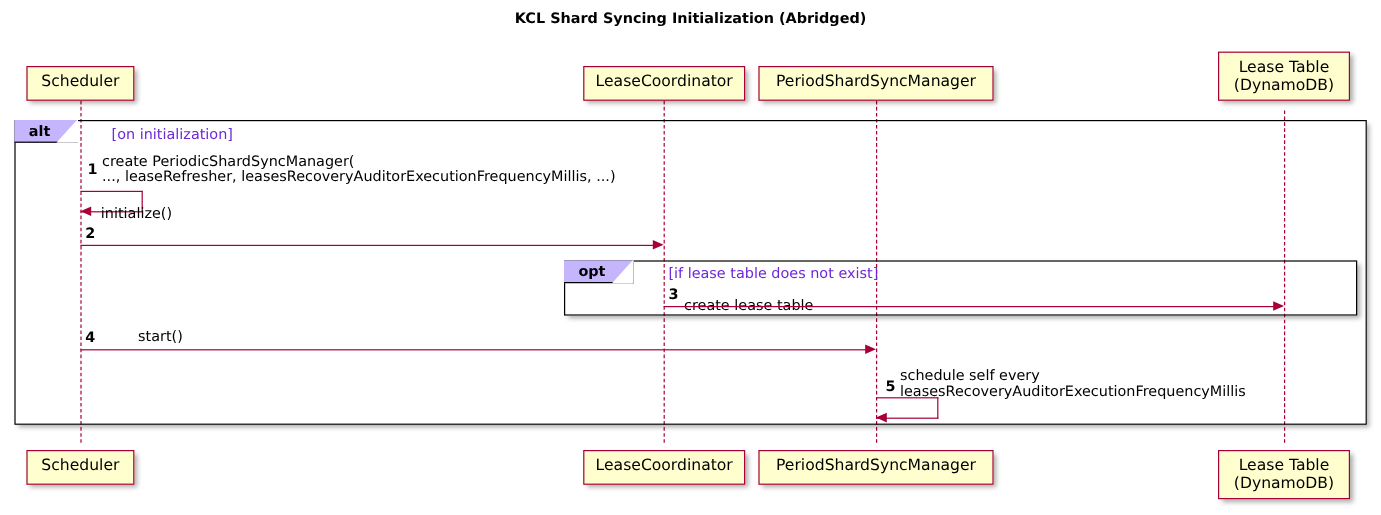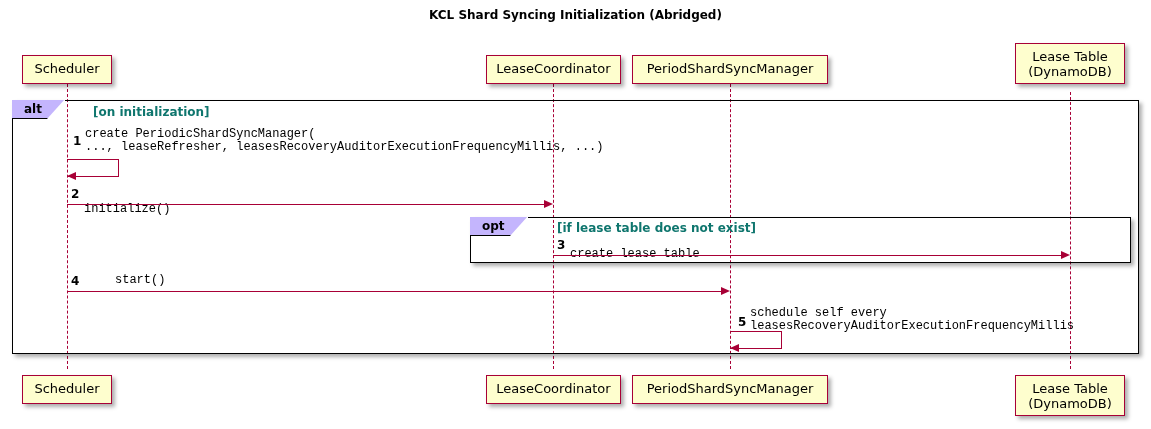--- a/index.html
+++ b/index.html
@@ -75,22 +75,22 @@
     top: -1px;
     width: 0;
     height: 0;
     border-style: solid;
     border-width: 0 0 20px 18px;
     border-color: transparent transparent #FFFFFF transparent;
   }
   .frame-label {
     position: absolute;
     font-size: 12px;
-    font-weight: bold;
-    color: #0f766e;
+    font-weight: normal;
+    color: #6d28d9;
     white-space: nowrap;
   }
   
   .msg-line {
     position: absolute;
     height: 0;
     border-top: 1.4px solid #A80036;
   }
   .arrow-right {
     position: absolute;
@@ -107,21 +107,20 @@
     border-style: solid;
     border-width: 4.5px 9px 4.5px 0;
     border-color: transparent #A80036 transparent transparent;
   }
   .msg-text {
     position: absolute;
     font-size: 12px;
     color: #000000;
     white-space: pre-line;
     line-height: 13px;
-    font-family: Liberation Mono, monospace;
   }
   .msg-num {
     position: absolute;
     font-size: 12px;
     font-weight: bold;
     color: #000000;
     white-space: nowrap;
   }
   
   .self-loop {
@@ -154,21 +153,21 @@
   <div class="frame-tab" style="left:12px; top:100px;">alt</div>
   <div class="frame-label" style="left:93px; top:105px;">[on initialization]</div>
 
   <div class="msg-num" style="left:73px; top:134px;">1</div>
   <div class="msg-text" style="left:85px; top:128px;">create PeriodicShardSyncManager(
   ..., leaseRefresher, leasesRecoveryAuditorExecutionFrequencyMillis, ...)</div>
   <div class="self-loop" style="left:67px; top:159px; width:52px; height:18px;"></div>
   <div class="arrow-left" style="left:67px; top:172px;"></div>
 
   <div class="msg-num" style="left:71px; top:187px;">2</div>
-  <div class="msg-text" style="left:84px; top:203px;">initialize()</div>
+  <div class="msg-text" style="left:84px; top:172px;">initialize()</div>
   <div class="msg-line" style="left:67px; top:204px; width:478px;"></div>
   <div class="arrow-right" style="left:544px; top:199.5px;"></div>
 
   <div class="frame" style="left:470px; top:217px; width:661px; height:46px;"></div>
   <div class="frame-tab" style="left:470px; top:217px;">opt</div>
   <div class="frame-label" style="left:557px; top:221px;text-align:right;">[if lease table does not exist]</div>
 
   <div class="msg-num" style="left:557px; top:238px;">3</div>
   <div class="msg-text" style="left:570px; top:248px;">create lease table</div>
   <div class="msg-line" style="left:553px; top:255px; width:509px;"></div>

